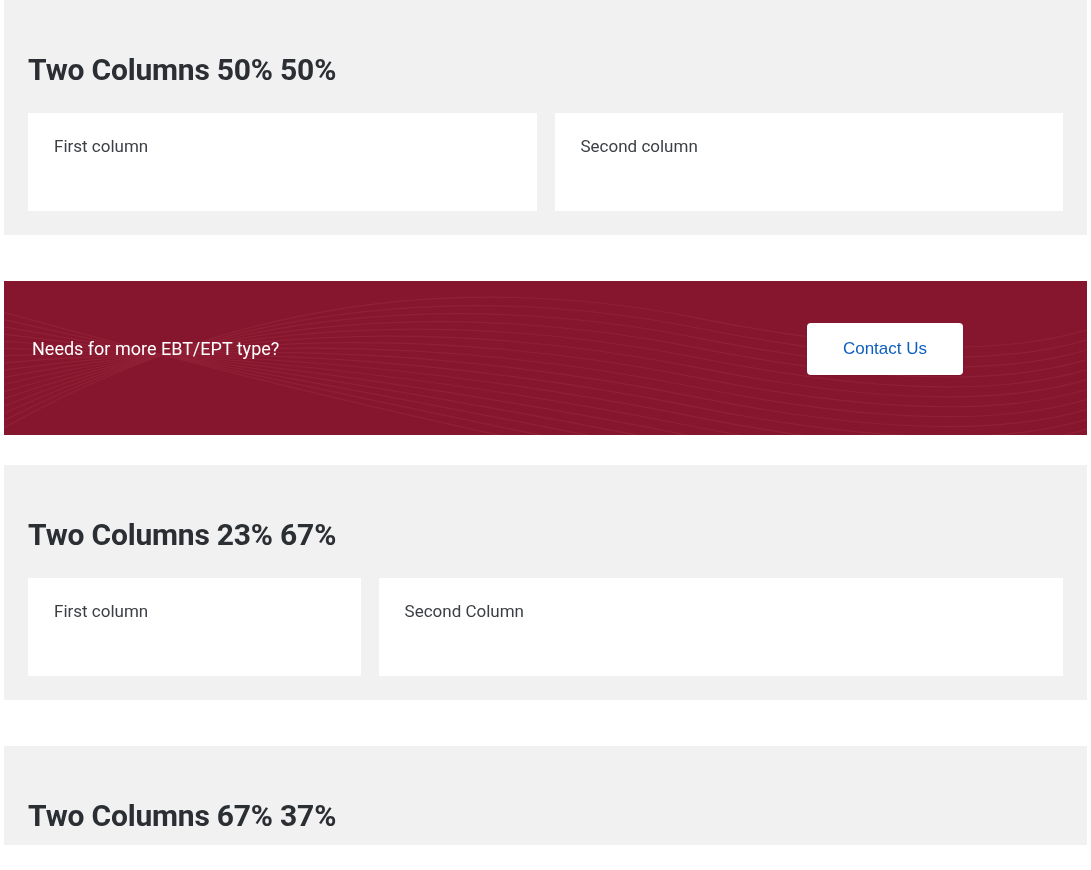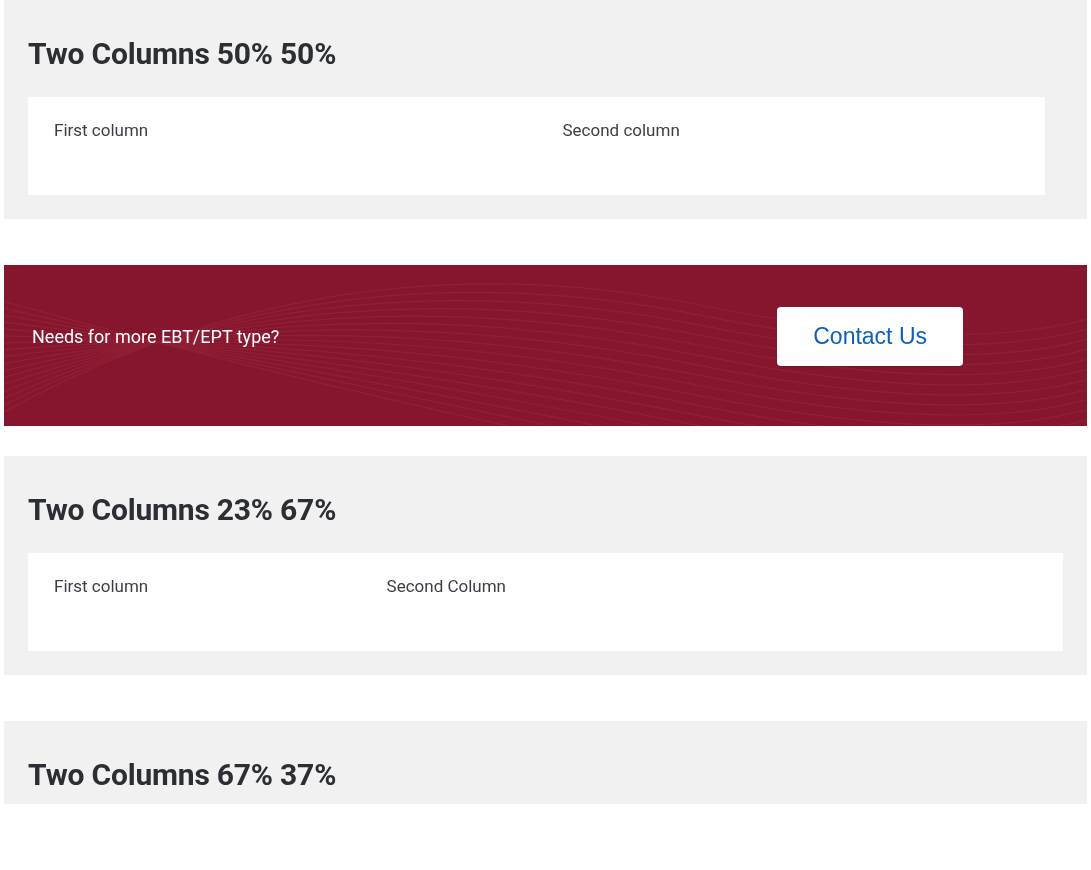--- a/index.html
+++ b/index.html
@@ -12,24 +12,24 @@
   .panel {
     background: #f1f1f1;
     padding: 24px 24px 24px 24px;
     margin-left: 4px;
     margin-right: 4px;
   }
   .panel h2 {
     font-size: 30px;
     font-weight: 700;
     color: #2b2e33;
-    margin: 12px 0 26px 0;
+    margin: 28px 0 26px 0;
     letter-spacing: -0.2px;
   }
-  .row { display: flex; }
+  .row { display: flex; gap: 18px; }
   .card {
     background: #ffffff;
     padding: 22px 26px 52px 26px;
     color: #3b3f44;
     font-size: 17px;
     line-height: 1.4;
   }
   .w50 { flex: 0 0 calc(50% - 9px); }
   .w33 { flex: 0 0 calc(33% - 9px); }
   .w67 { flex: 1 1 auto; }
@@ -57,21 +57,21 @@
     font-size: 18px;
     font-weight: 400;
     margin-left: 4px;
   }
   .cta-button {
     background: #ffffff;
     color: #0d5fbf;
     border: none;
     border-radius: 4px;
     padding: 16px 36px;
-    font-size: 23px;
+    font-size: 17px;
     font-weight: 400;
     cursor: pointer;
     margin-right: 100px;
     box-shadow: 0 1px 2px rgba(0,0,0,0.08);
   }
   .cta svg.bg {
     position: absolute;
     inset: 0;
     width: 100%;
     height: 100%;

